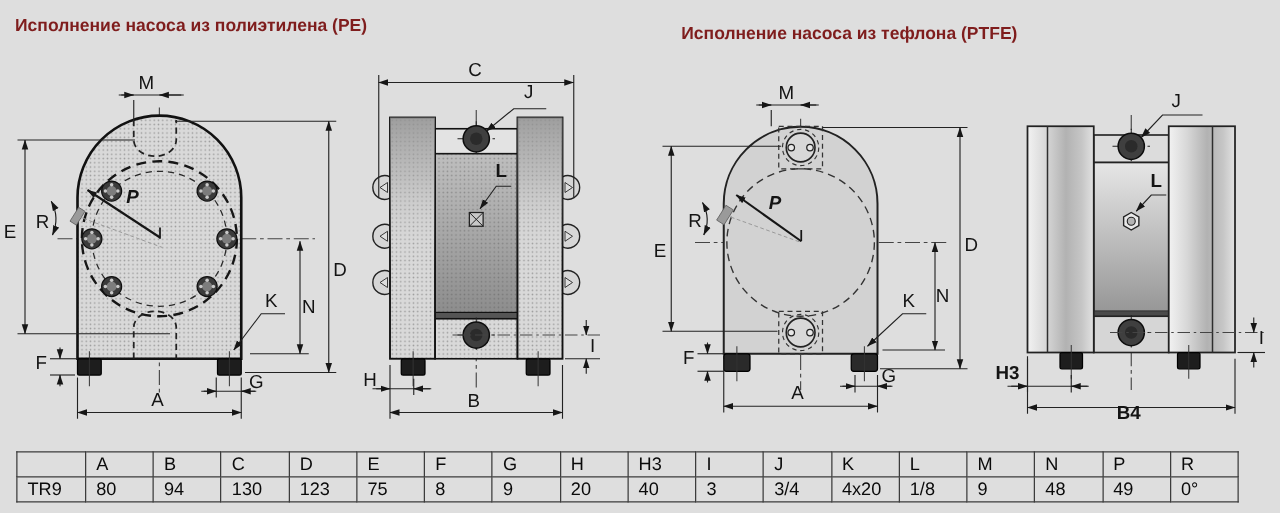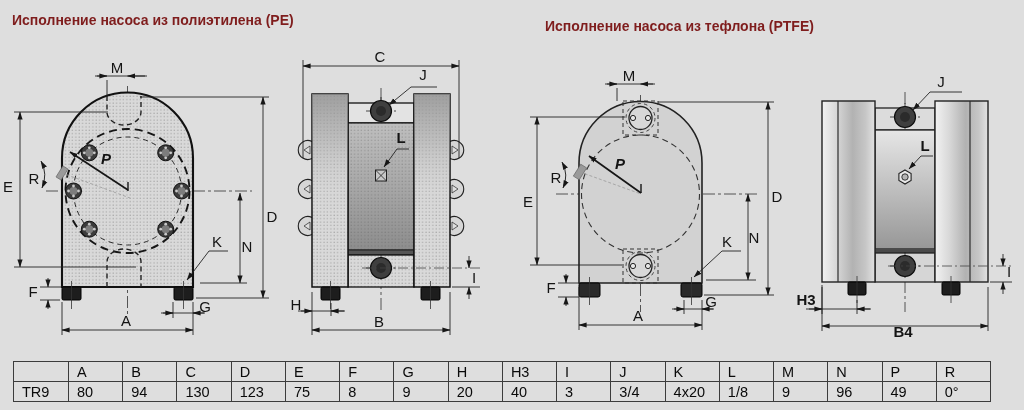--- a/index.html
+++ b/index.html
@@ -409,19 +409,19 @@
       <td>75</td>
       <td>8</td>
       <td>9</td>
       <td>20</td>
       <td>40</td>
       <td>3</td>
       <td>3/4</td>
       <td>4x20</td>
       <td>1/8</td>
       <td>9</td>
-      <td>96</td>
+      <td>48</td>
       <td>49</td>
       <td>0°</td>
     </tr>
   </tbody>
     </table>
 </div>
 
 </body></html>

